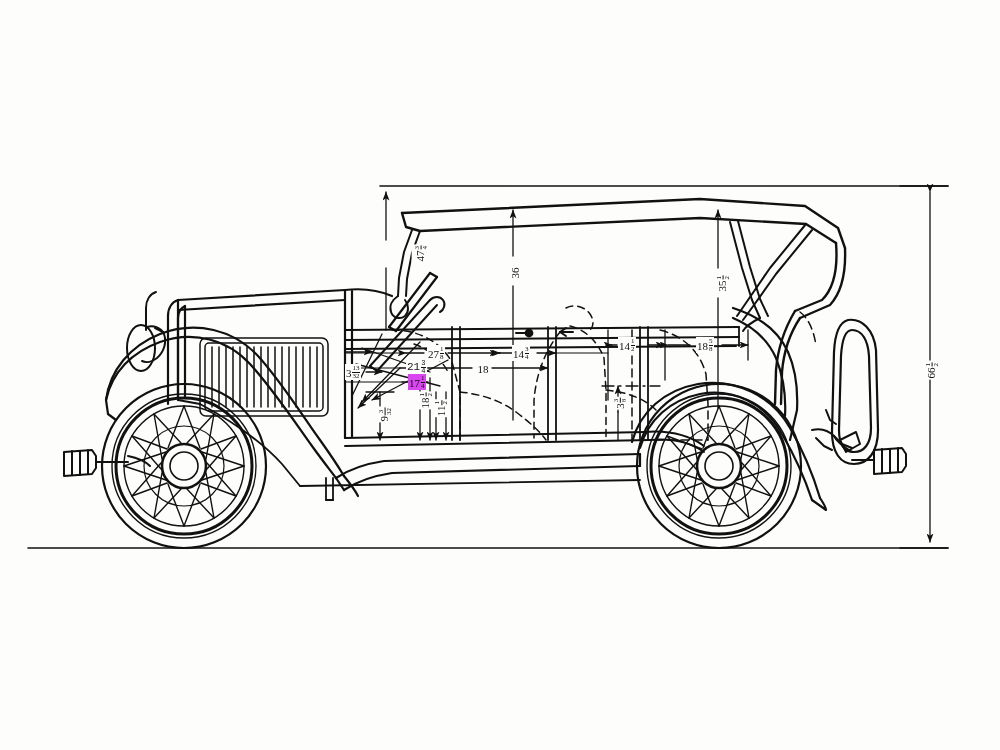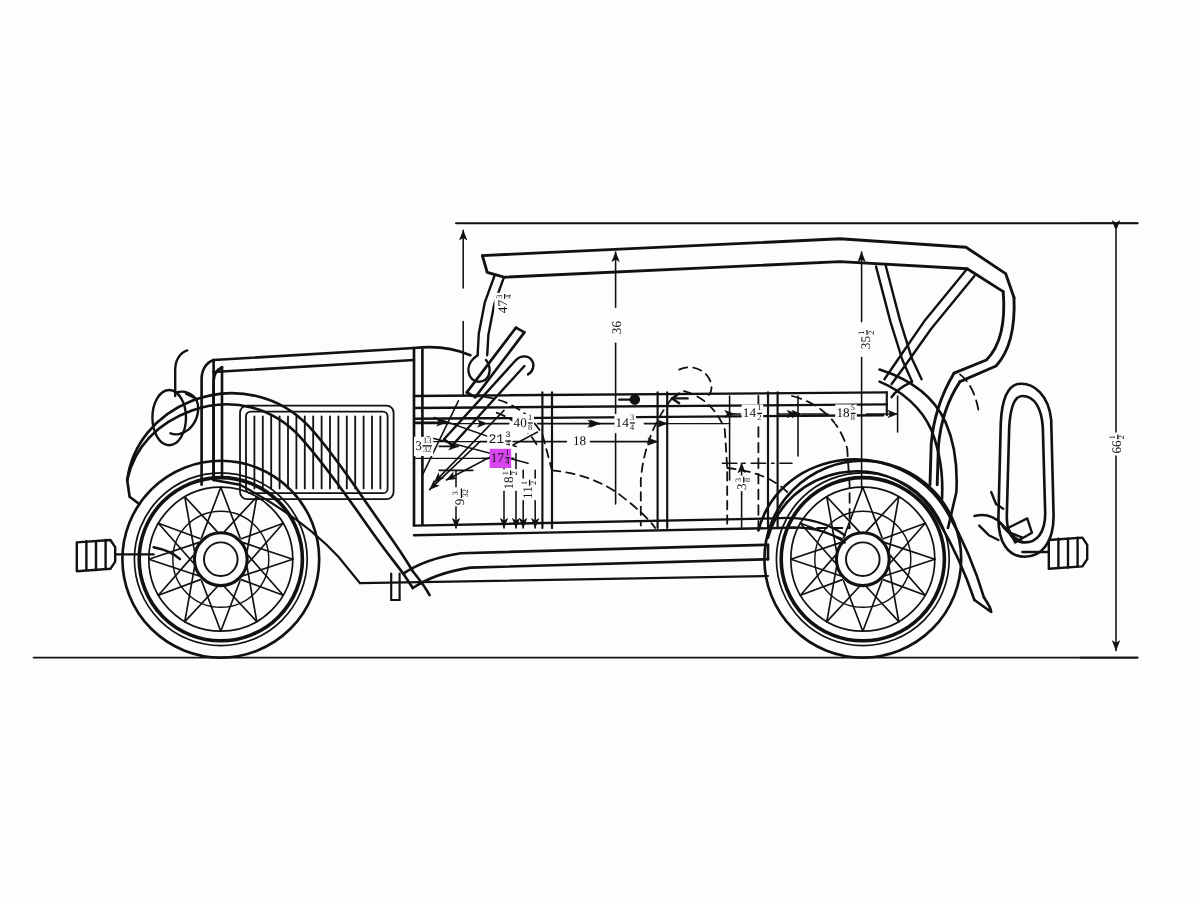--- a/index.html
+++ b/index.html
@@ -467,21 +467,21 @@
       </g>
 
     </g>
   </svg>
 
   <div id="dim-labels">
       <div class="dim-label rot" title="overall vehicle height, ground line to top of raised top" style="left: 921.586px; top: 362px; background: rgb(253, 253, 252); padding: 0px 1px;"><span class="whole">66</span><span class="frac"><span class="num">1</span><span class="den">2</span></span></div>
       <div class="dim-label rot" title="windshield header height above belt line" style="left: 410.586px; top: 245px; background: rgb(253, 253, 252); padding: 0px 1px;"><span class="whole">47</span><span class="frac"><span class="num">3</span><span class="den">4</span></span></div>
       <div class="dim-label rot" title="top height above belt line at center" style="left: 508px; top: 264.5px; background: rgb(253, 253, 252); padding: 0px 1px;"><span class="whole">36</span></div>
       <div class="dim-label rot" title="top height above belt line at rear bow" style="left: 712.586px; top: 275px; background: rgb(253, 253, 252); padding: 0px 1px;"><span class="whole">35</span><span class="frac"><span class="num">1</span><span class="den">2</span></span></div>
-      <div class="dim-label" title="front seat back to cowl" style="left: 427px; top: 344.586px; background: rgb(253, 253, 252); padding: 0px 1px;"><span class="whole">40</span><span class="frac"><span class="num">1</span><span class="den">8</span></span></div>
+      <div class="dim-label" title="front seat back to cowl" style="left: 427px; top: 344.586px; background: rgb(253, 253, 252); padding: 0px 1px;"><span class="whole">27</span><span class="frac"><span class="num">1</span><span class="den">8</span></span></div>
       <div class="dim-label" title="front compartment length" style="left: 406px; top: 359.586px; background: rgb(253, 253, 252); padding: 0px 1px; font-family: Liberation Mono, monospace;"><span class="whole">21</span><span class="frac"><span class="num">3</span><span class="den">4</span></span></div>
       <div class="dim-label" title="front seat cushion depth" style="left: 408px; top: 373.586px; background: #d946ef; padding: 0px 1px;"><span class="whole">17</span><span class="frac"><span class="num">1</span><span class="den">4</span></span></div>
       <div class="dim-label" title="rear compartment legroom" style="left: 476.5px; top: 360px; background: rgb(253, 253, 252); padding: 0px 1px;"><span class="whole">18</span></div>
       <div class="dim-label" title="seat back to seat back" style="left: 512px; top: 344.586px; background: rgb(253, 253, 252); padding: 0px 1px;"><span class="whole">14</span><span class="frac"><span class="num">3</span><span class="den">4</span></span></div>
       <div class="dim-label" title="rear seat cushion depth" style="left: 618px; top: 336.586px; background: rgb(253, 253, 252); padding: 0px 1px;"><span class="whole">14</span><span class="frac"><span class="num">1</span><span class="den">2</span></span></div>
       <div class="dim-label" title="rear seat back to rear body panel" style="left: 696px; top: 336.586px; background: rgb(253, 253, 252); padding: 0px 1px;"><span class="whole">18</span><span class="frac"><span class="num">5</span><span class="den">8</span></span></div>
       <div class="dim-label" title="cowl offset" style="left: 345px; top: 363.586px; background: rgb(253, 253, 252); padding: 0px 1px;"><span class="whole">3</span><span class="frac"><span class="num">13</span><span class="den">32</span></span></div>
       <div class="dim-label rot" title="floor to seat height, front" style="left: 375.586px; top: 406px; background: rgb(253, 253, 252); padding: 0px 1px;"><span class="whole">9</span><span class="frac"><span class="num">3</span><span class="den">32</span></span></div>
       <div class="dim-label rot" title="front seat cushion height above floor" style="left: 415.586px; top: 392px; background: rgb(253, 253, 252); padding: 0px 1px;"><span class="whole">18</span><span class="frac"><span class="num">1</span><span class="den">2</span></span></div>
       <div class="dim-label rot" title="floor height above frame" style="left: 431.586px; top: 400.203px; background: rgb(253, 253, 252); padding: 0px 1px;"><span class="whole">11</span><span class="frac"><span class="num">1</span><span class="den">2</span></span></div>

